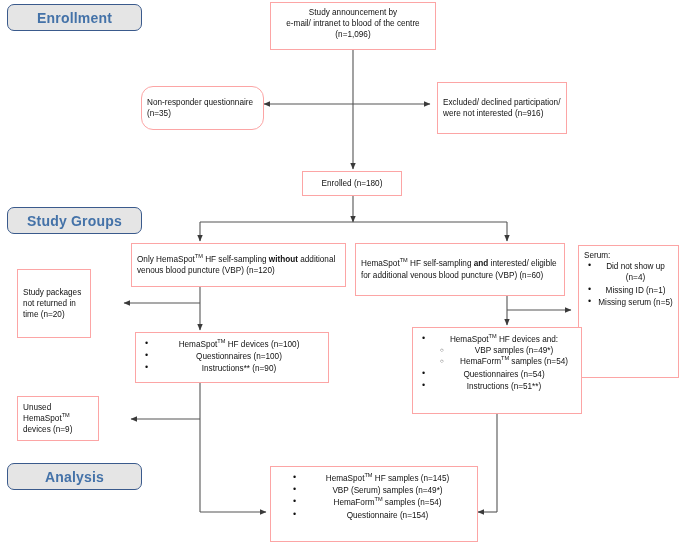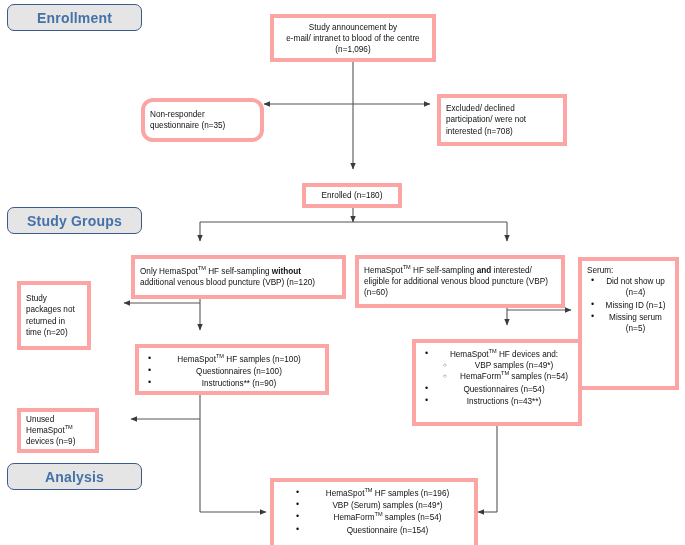--- a/index.html
+++ b/index.html
@@ -10,22 +10,22 @@
   .stage-label{
     position:absolute;box-sizing:border-box;
     background:#e5e5e5;border:1px solid #3a5a8c;border-radius:7px;
     color:#4472a8;font-weight:bold;font-size:14px;
     display:flex;align-items:center;justify-content:center;
     letter-spacing:.2px;
   }
 
   .node{
     position:absolute;box-sizing:border-box;
-    background:#ffffff;border:4px solid #fca5a5;
-    font-size:8.2px;line-height:11.2px;color:#111;margin-top:12px;
+    background:#ffffff;border:1px solid #fca5a5;
+    font-size:8.2px;line-height:11.2px;color:#111;
   }
   .node .pad{padding:4px 5px;}
   .node.center .pad{text-align:center;}
   .node.mid{display:flex;align-items:center;}
   .node.mid .pad{width:100%;}
 
   ul.bl{margin:0;padding:0 0 0 14px;list-style:none;}
   ul.bl > li{position:relative;margin:0 0 1px 0;text-align:center;}
   ul.bl > li::before{content:"\2022";position:absolute;left:-10px;top:-1px;font-size:9px;}
   ul.sub{margin:0;padding:0 0 0 20px;list-style:none;}
@@ -87,21 +87,21 @@
       <div>e-mail/ intranet to blood of the centre</div>
       <div>(n=1,096)</div>
     </div>
   </div>
 
   <div class="node mid" style="left:141px;top:86px;width:123px;height:44px;border-radius:12px;">
     <div class="pad">Non-responder questionnaire (n=35)</div>
   </div>
 
   <div class="node mid" style="left:437px;top:82px;width:130px;height:52px;">
-    <div class="pad">Excluded/ declined participation/ were not interested (n=708)</div>
+    <div class="pad">Excluded/ declined participation/ were not interested (n=916)</div>
   </div>
 
   <div class="node center mid" style="left:302px;top:171px;width:100px;height:25px;">
     <div class="pad">Enrolled (n=180)</div>
   </div>
 
   <div class="node mid" style="left:131px;top:243px;width:215px;height:44px;">
     <div class="pad">
       <p class="plain"><span>Only HemaSpot</span><span class="tm">TM</span><span> HF self-sampling </span><b>without</b><span> additional venous blood puncture (VBP) (n=120)</span></p>
     </div>
@@ -124,52 +124,52 @@
     </div>
   </div>
 
   <div class="node mid" style="left:17px;top:269px;width:74px;height:69px;">
     <div class="pad">Study packages not returned in time (n=20)</div>
   </div>
 
   <div class="node" style="left:135px;top:332px;width:194px;height:51px;">
     <div class="pad" style="padding-top:6px;">
       <ul class="bl">
-        <li><span>HemaSpot</span><span class="tm">TM</span><span> HF samples (n=100)</span></li>
+        <li><span>HemaSpot</span><span class="tm">TM</span><span> HF devices (n=100)</span></li>
         <li>Questionnaires (n=100)</li>
         <li>Instructions** (n=90)</li>
       </ul>
     </div>
   </div>
 
   <div class="node" style="left:412px;top:327px;width:170px;height:87px;">
     <div class="pad" style="padding-top:6px;">
       <ul class="bl">
         <li><span>HemaSpot</span><span class="tm">TM</span><span> HF devices and:</span>
           <ul class="sub">
             <li>VBP samples (n=49*)</li>
             <li><span>HemaForm</span><span class="tm">TM</span><span> samples (n=54)</span></li>
           </ul>
         </li>
         <li>Questionnaires (n=54)</li>
-        <li>Instructions (n=43**)</li>
+        <li>Instructions (n=51**)</li>
       </ul>
     </div>
   </div>
 
   <div class="node mid" style="left:17px;top:396px;width:82px;height:45px;">
     <div class="pad">
       <p class="plain"><span>Unused HemaSpot</span><span class="tm">TM</span><span> devices (n=9)</span></p>
     </div>
   </div>
 
   <div class="node" style="left:270px;top:466px;width:208px;height:76px;">
     <div class="pad" style="padding-top:6px;padding-left:18px;">
       <ul class="bl">
-        <li><span>HemaSpot</span><span class="tm">TM</span><span> HF samples (n=196)</span></li>
+        <li><span>HemaSpot</span><span class="tm">TM</span><span> HF samples (n=145)</span></li>
         <li>VBP (Serum) samples (n=49*)</li>
         <li><span>HemaForm</span><span class="tm">TM</span><span> samples (n=54)</span></li>
         <li>Questionnaire (n=154)</li>
       </ul>
     </div>
   </div>
 
 </div>
 
 </body></html>

